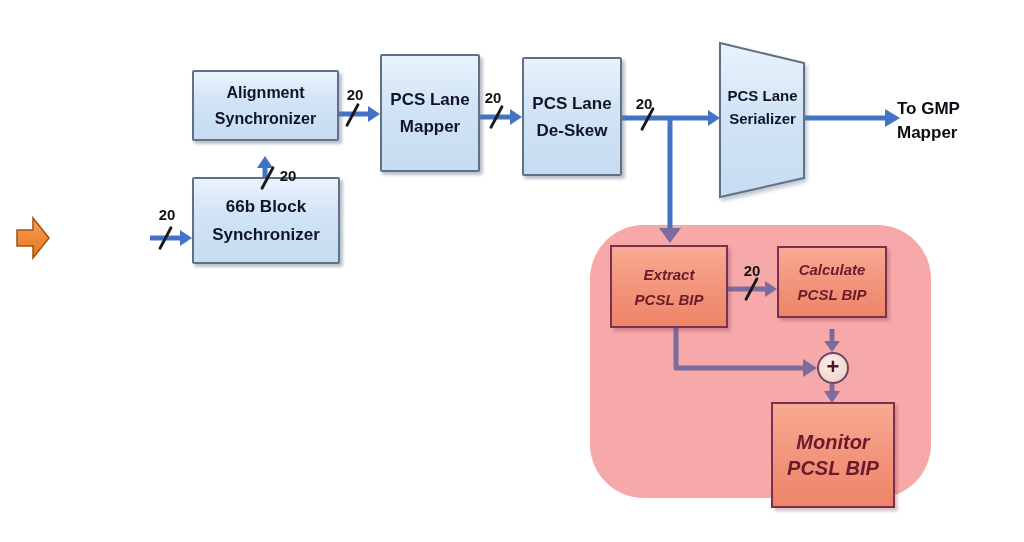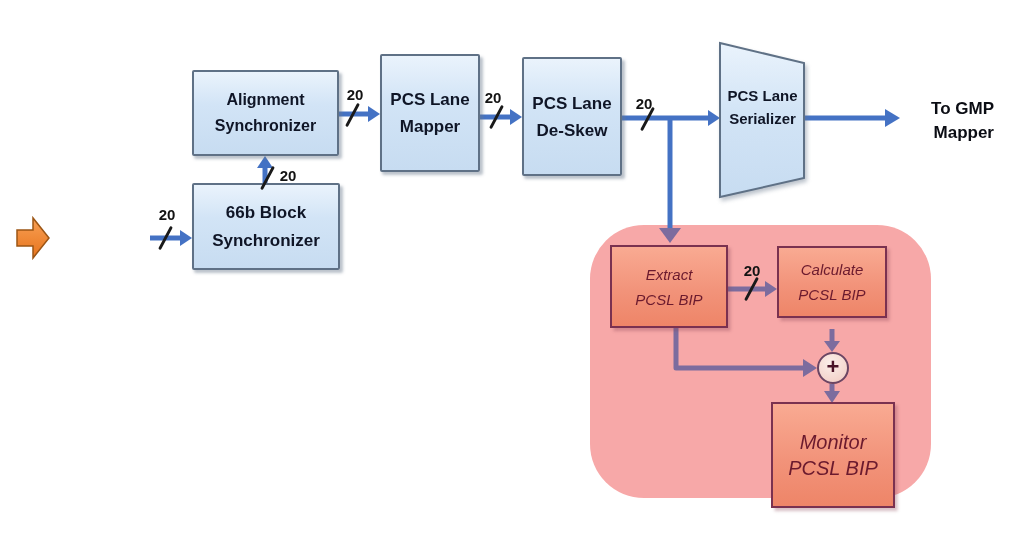--- a/index.html
+++ b/index.html
@@ -33,42 +33,42 @@
     background: linear-gradient(180deg, #EAF3FC 0%, #D2E4F6 40%, #C7DCF1 100%);
     border: 2px solid #5F7186;
     border-radius: 2px;
     box-shadow: 2.5px 3px 3px rgba(105,120,140,0.45);
     color:#0F1526; font-weight:bold;
   }
   .salmon-blk {
     background: linear-gradient(180deg, #F9AA92 0%, #F2937A 55%, #EE8568 100%);
     border: 2px solid #7A3150;
     box-shadow: 2.5px 3px 3px rgba(140,70,85,0.35);
-    color:#6B1A2E; font-weight:normal; font-style:italic;text-align:center;
+    color:#6B1A2E; font-weight:bold; font-style:italic;text-align:center;
   }
 
   #blk-caui      { left:49px;  top:177px; width:101px; height:120px; font-size:16px; line-height:27px; }
-  #blk-sync66b   { left:192px; top:183px; width:148px; height:87px;  font-size:17px; line-height:28px; }
-  #blk-alignment { left:192px; top:70px;  width:147px; height:86px;  font-size:16px; line-height:26px; }
+  #blk-sync66b   { left:192px; top:177px; width:148px; height:87px;  font-size:17px; line-height:28px; }
+  #blk-alignment { left:192px; top:70px;  width:147px; height:71px;  font-size:16px; line-height:26px; }
   #blk-reorder   { left:380px; top:54px;  width:100px; height:118px; font-size:17px; line-height:27px; }
   #blk-deskew    { left:522px; top:57px;  width:100px; height:119px; font-size:17px; line-height:27px; }
   #blk-extract   { left:610px; top:245px; width:118px; height:83px;  font-size:15px; line-height:25px; }
   #blk-calculate { left:777px; top:246px; width:110px; height:72px;  font-size:15px; line-height:25px; }
   #blk-monitor   { left:771px; top:402px; width:124px; height:106px;  font-size:20px; line-height:26px; }
 
   .mux-label {
     position:absolute; left:714px; top:84px; width:97px; z-index:3;
     text-align:center; font-weight:bold; font-size:15px; line-height:23px;
     color:#0F1526;
   }
   .mux-label span { display:block; white-space:nowrap; }
 
   .out-label {
     position:absolute; left:897px; top:97px; width:97px; z-index:3;
-    text-align:right; font-weight:bold; font-size:17px; line-height:24px;
+    text-align:left; font-weight:bold; font-size:17px; line-height:24px;
     color:#0B0D14;
   }
   .out-label span { display:block; white-space:nowrap; }
 
   .lane-label {
     position:absolute; width:32px; z-index:4; text-align:center;
     font-size:15px; font-weight:600; color:#131313;
   }
   #lane-0 { left:151px; top:206px; }
   #lane-1 { left:272px; top:167px; }

